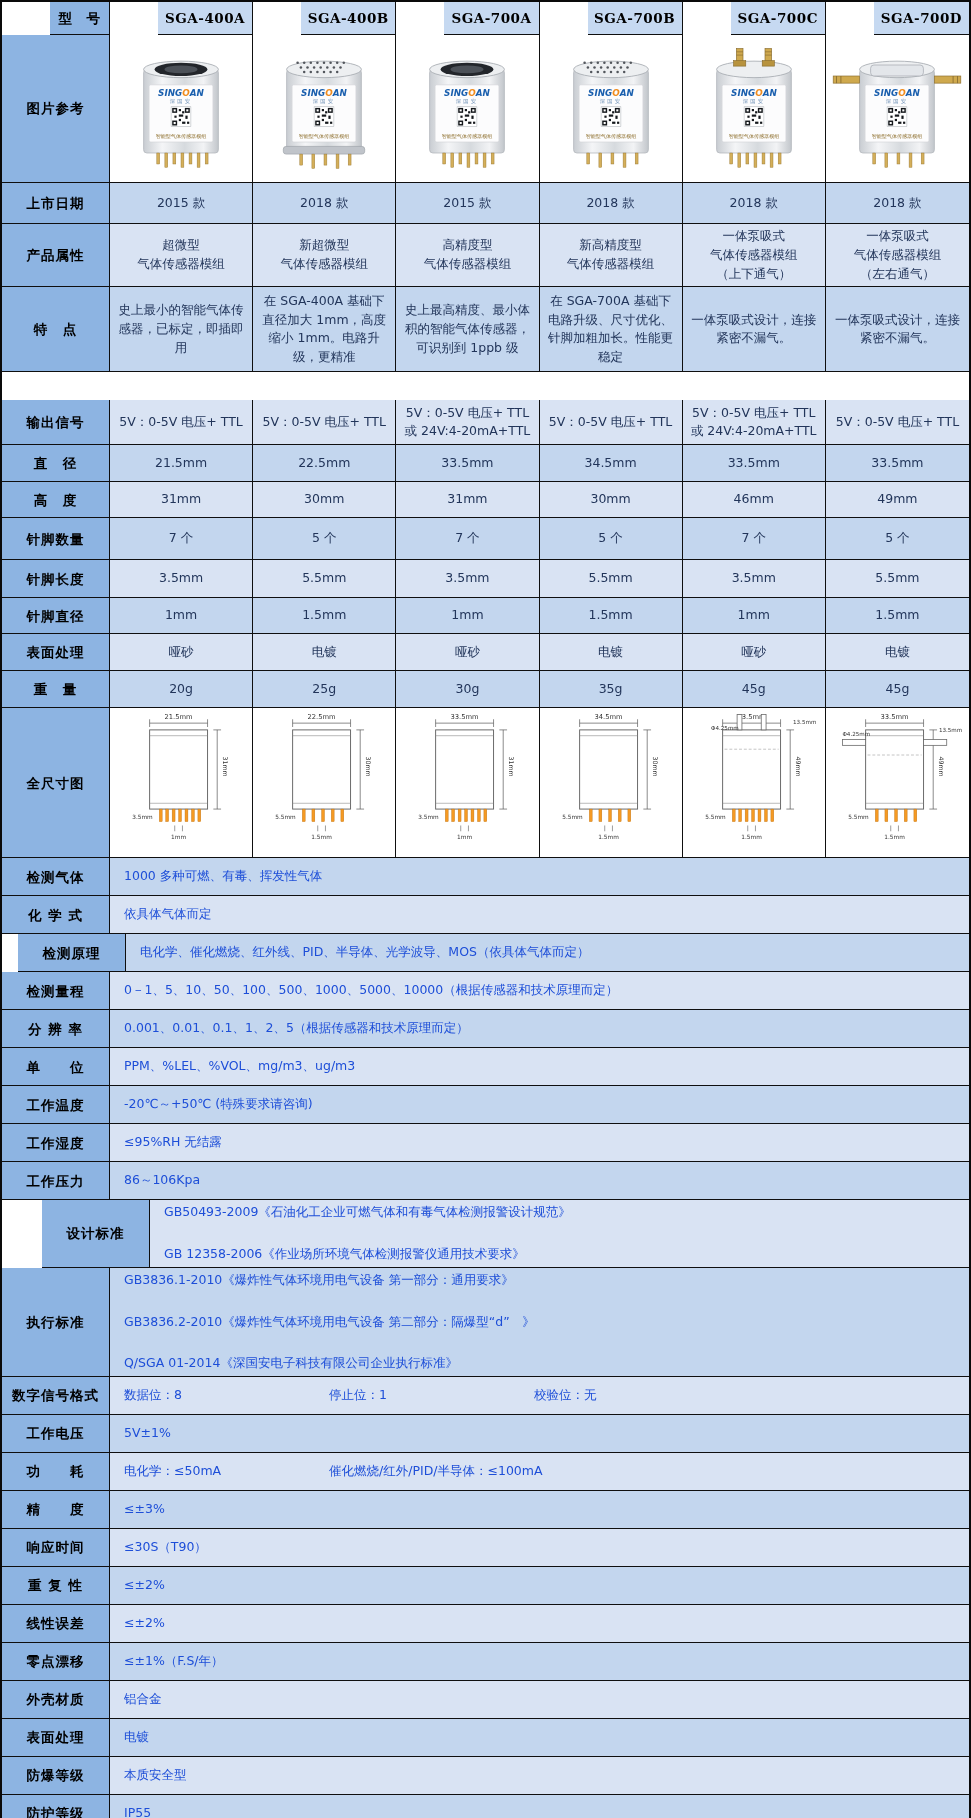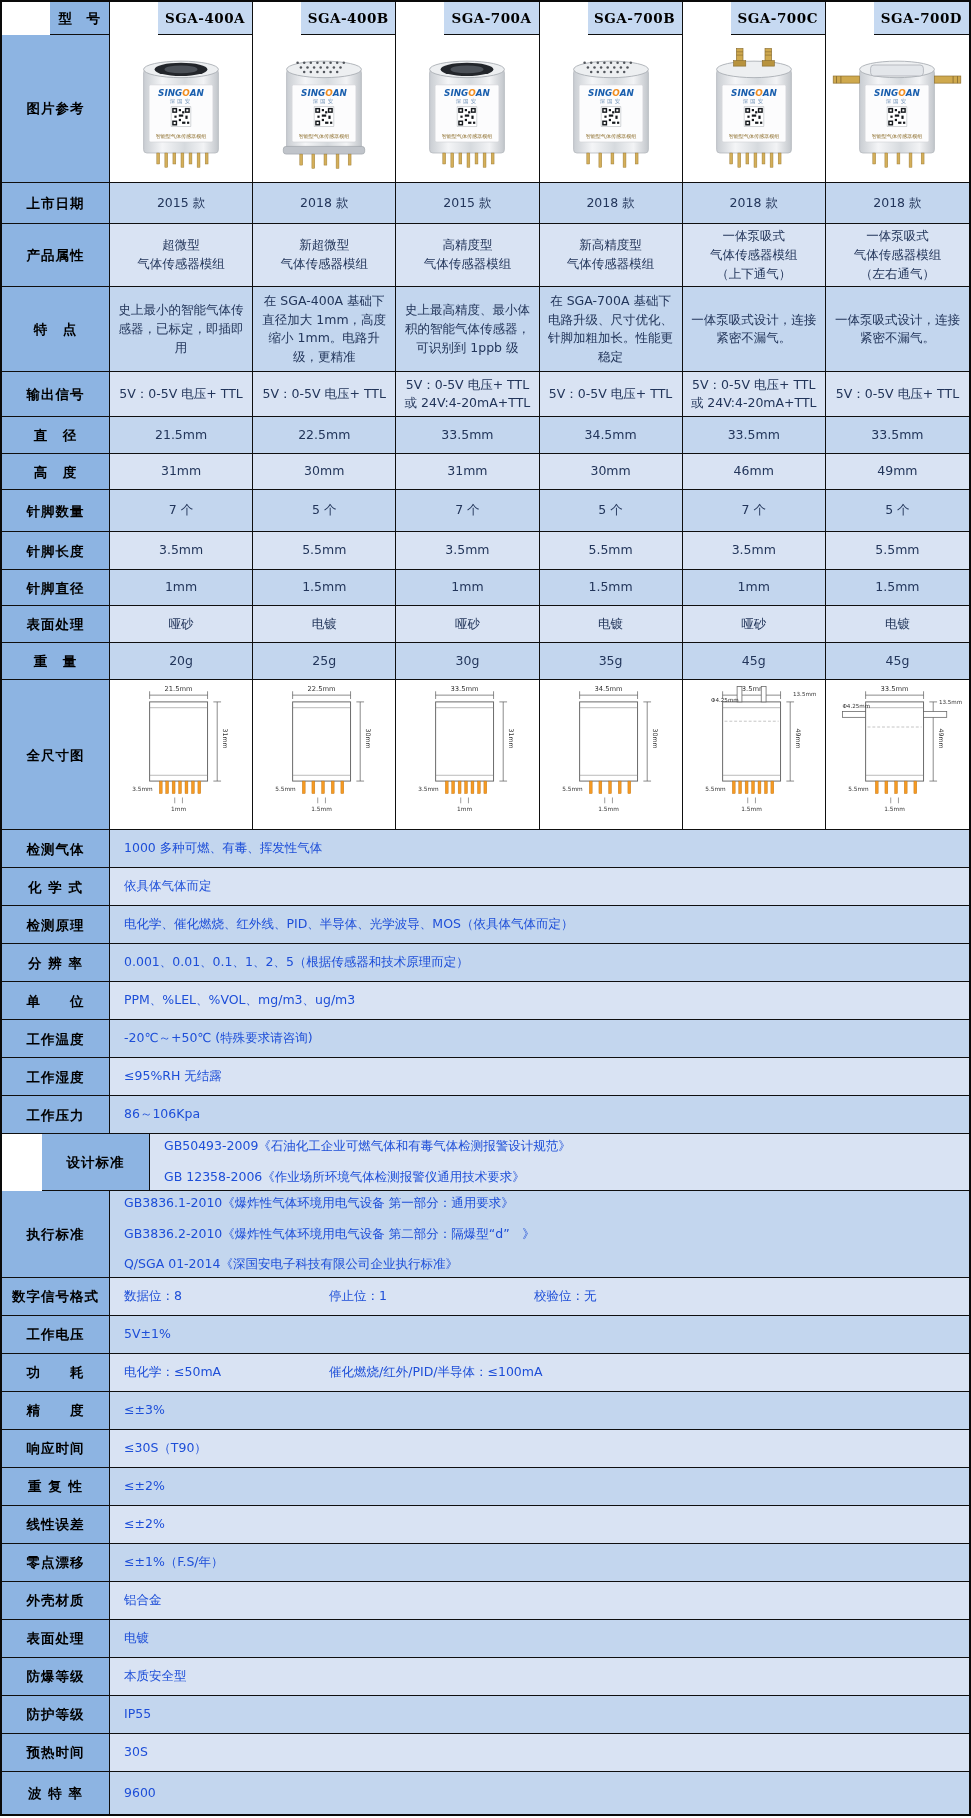--- a/index.html
+++ b/index.html
@@ -13,21 +13,21 @@
   #spec-table > .row:last-child .cell{border-bottom:0;}
   .cell.label{background:var(--label-bg,#8db4e2);color:#000;font-weight:bold;font-size:13.5px;letter-spacing:1px;}
   .row.hdr .cell{background:var(--hdr-bg,#c6d9f1);color:#000;font-weight:bold;
         font-family:"DejaVu Serif","Liberation Serif",serif;font-size:13.5px;letter-spacing:.5px;margin-left:48px;}
   .row.hdr .cell.label{font-family:"DejaVu Sans","Liberation Sans",sans-serif;}
   .row.rA .cell{background:var(--row-a,#c3d6ee);}
   .row.rB .cell{background:var(--row-b,#d9e3f3);}
   .row .cell.label{background:var(--label-bg,#8db4e2);}
   .cell.white{background:#fff !important;padding:1px;}
   .row.full .cell.value{justify-content:flex-start;text-align:left;padding-left:14px;color:#1d4ed8;}
-  .row.full .cell.value.lines{flex-direction:column;align-items:flex-start;justify-content:center;gap:12px;}
+  .row.full .cell.value.lines{flex-direction:column;align-items:flex-start;justify-content:center;gap:23px;}
   .part{display:inline-block;min-width:205px;text-align:left;}
   svg{display:block;}
 </style>
 </head>
 <body>
 
 <div id="spec-table">
     <div class="row hdr" style="min-height: 33px;">
       <div class="cell label">型　号</div>
       <div class="cell">SGA-400A</div>
@@ -374,21 +374,21 @@
     </div>
     <div class="row rA" style="min-height: 85px;">
       <div class="cell label">特　点</div>
       <div class="cell">史上最小的智能气体传感器，已标定，即插即用</div>
       <div class="cell">在 SGA-400A 基础下直径加大 1mm，高度缩小 1mm。电路升级，更精准</div>
       <div class="cell">史上最高精度、最小体积的智能气体传感器，可识别到 1ppb 级</div>
       <div class="cell">在 SGA-700A 基础下电路升级、尺寸优化、针脚加粗加长。性能更稳定</div>
       <div class="cell">一体泵吸式设计，连接紧密不漏气。</div>
       <div class="cell">一体泵吸式设计，连接紧密不漏气。</div>
     </div>
-    <div class="row rB" style="min-height: 45px;">
+    <div class="row rB" style="min-height: 45px; margin-top: 28px;">
       <div class="cell label">输出信号</div>
       <div class="cell">5V：0-5V 电压+ TTL</div>
       <div class="cell">5V：0-5V 电压+ TTL</div>
       <div class="cell">5V：0-5V 电压+ TTL
 或 24V:4-20mA+TTL</div>
       <div class="cell">5V：0-5V 电压+ TTL</div>
       <div class="cell">5V：0-5V 电压+ TTL
 或 24V:4-20mA+TTL</div>
       <div class="cell">5V：0-5V 电压+ TTL</div>
     </div>
@@ -607,23 +607,27 @@
         </svg></div>
     </div>
     <div class="row full rA" style="min-height: 38px;">
       <div class="cell label">检测气体</div>
       <div class="cell value">1000 多种可燃、有毒、挥发性气体</div>
     </div>
     <div class="row full rB" style="min-height: 38px;">
       <div class="cell label">化 学 式</div>
       <div class="cell value">依具体气体而定</div>
     </div>
-    <div class="row full rA" style="min-height: 38px;">
+    <div class="row full rA" style="min-height: 38px; padding-left: 16px;">
       <div class="cell label">检测原理</div>
       <div class="cell value">电化学、催化燃烧、红外线、PID、半导体、光学波导、MOS（依具体气体而定）</div>
+    </div>
+    <div class="row full rB" style="min-height: 38px;">
+      <div class="cell label">检测量程</div>
+      <div class="cell value">0－1、5、10、50、100、500、1000、5000、10000（根据传感器和技术原理而定）</div>
     </div>
     <div class="row full rA" style="min-height: 38px;">
       <div class="cell label">分 辨 率</div>
       <div class="cell value">0.001、0.01、0.1、1、2、5（根据传感器和技术原理而定）</div>
     </div>
     <div class="row full rB" style="min-height: 38px;">
       <div class="cell label">单　　位</div>
       <div class="cell value">PPM、%LEL、%VOL、mg/m3、ug/m3</div>
     </div>
     <div class="row full rA" style="min-height: 38px;">

